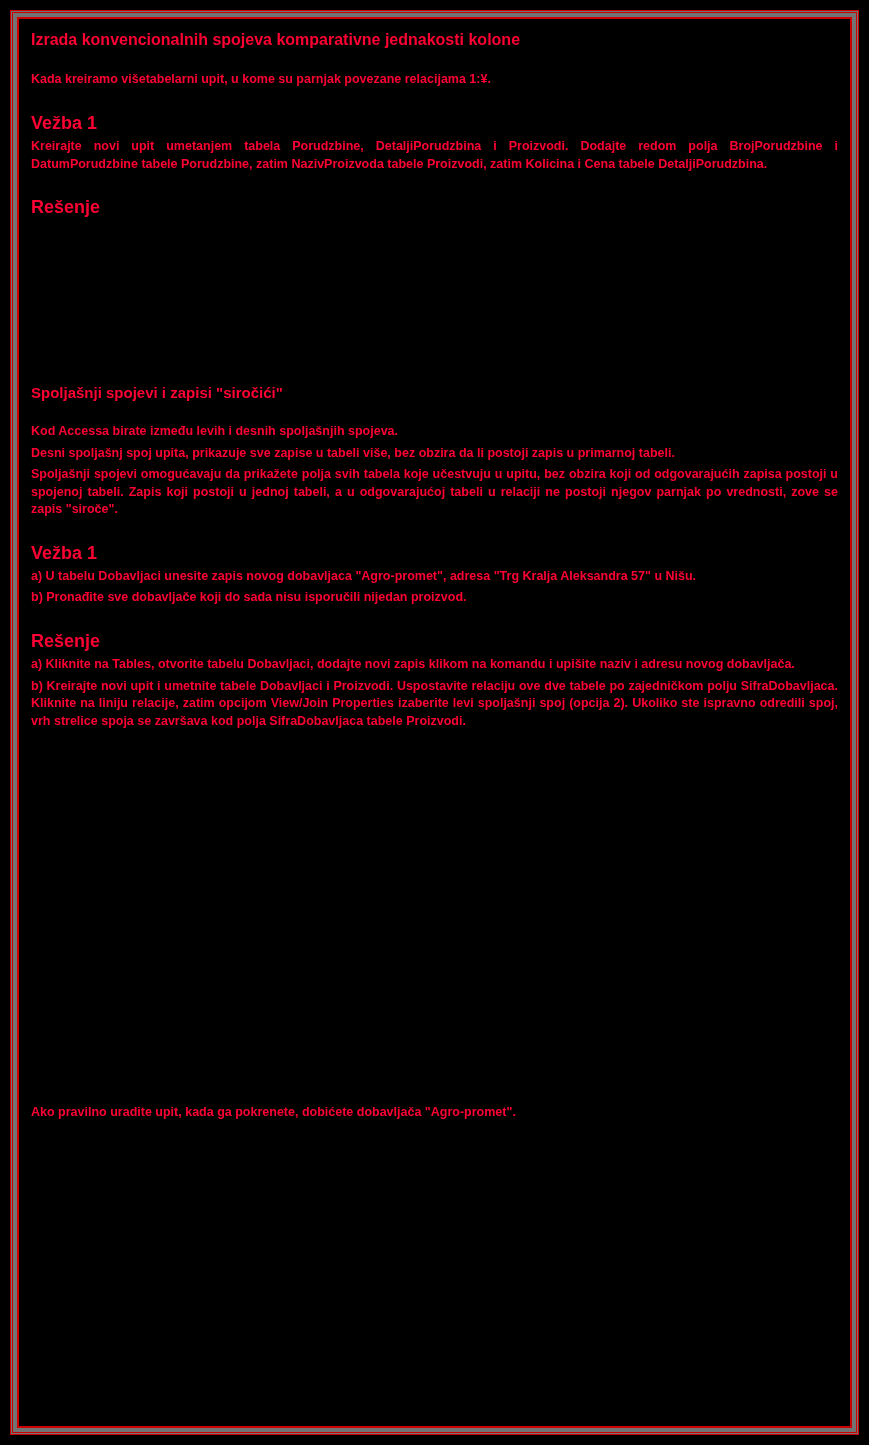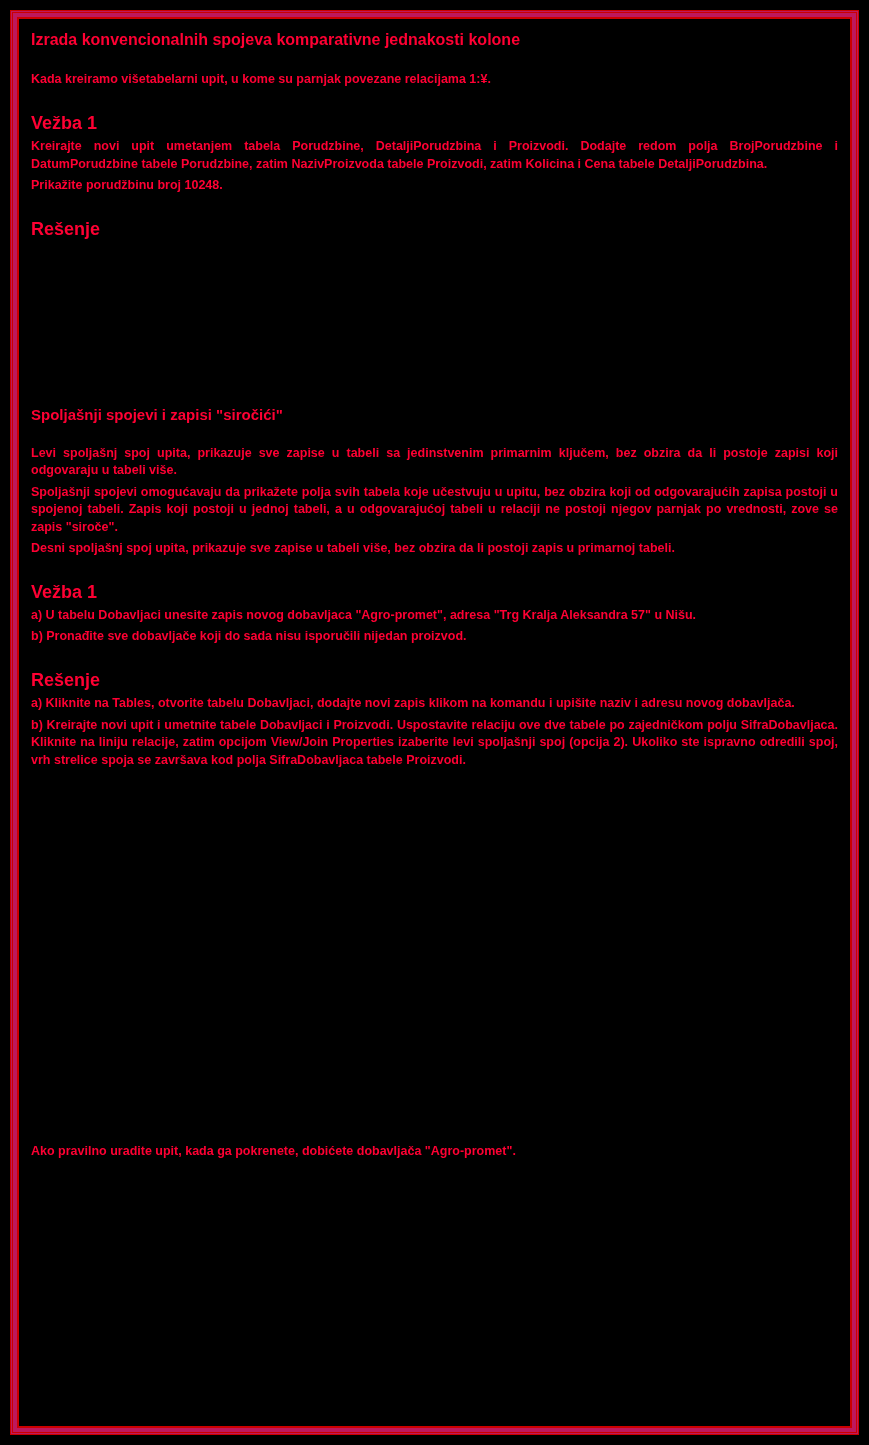--- a/index.html
+++ b/index.html
@@ -12,21 +12,21 @@
       width: 869px;
       height: 1445px;
       font-family: Verdana, Arial, sans-serif;
       overflow: hidden;
     }
     .outer-frame {
       border: 3px double #c00;
       width: 849px;
       height: 1425px;
       margin: 10px;
-      background: #be185d;
+      background: #737373;
       padding: 4px;
     }
     .inner-frame {
       border: 2px solid #c00;
       width: 100%;
       height: 100%;
       padding: 10px 12px;
       background: #000;
     }
     .content {
@@ -77,31 +77,30 @@
   <div class="inner-frame">
     <div class="content">
 
       <div class="heading-main">Izrada konvencionalnih spojeva komparativne jednakosti kolone</div>
       <div class="spacer-sm"></div>
       <div class="para">Kada kreiramo višetabelarni upit, u kome su parnjak povezane relacijama 1:¥.</div>
       <div class="spacer-sm"></div>
 
       <div class="subheading">Vežba 1</div>
       <div class="para justify">Kreirajte novi upit umetanjem tabela Porudzbine, DetaljiPorudzbina i Proizvodi. Dodajte redom polja BrojPorudzbine i DatumPorudzbine tabele Porudzbine, zatim NazivProizvoda tabele Proizvodi, zatim Kolicina i Cena tabele DetaljiPorudzbina.</div>
-      <div class="para">Prikažite porudžbinu broj 10248.</div>
       <div class="spacer-sm"></div>
       <div class="subheading">Rešenje</div>
 
       <div class="image-gap-1"></div>
 
       <div class="section-title">Spoljašnji spojevi i zapisi "siročići"</div>
       <div class="spacer-sm"></div>
-      <div class="para justify">Levi spoljašnj spoj upita, prikazuje sve zapise u tabeli sa jedinstvenim primarnim ključem, bez obzira da li postoje zapisi koji odgovaraju u tabeli više.</div>
+      <div class="para">Kod Accessa birate između levih i desnih spoljašnjih spojeva.</div>
+      <div class="para">Desni spoljašnj spoj upita, prikazuje sve zapise u tabeli više, bez obzira da li postoji zapis u primarnoj tabeli.</div>
       <div class="para justify">Spoljašnji spojevi omogućavaju da prikažete polja svih tabela koje učestvuju u upitu, bez obzira koji od odgovarajućih zapisa postoji u spojenoj tabeli.  Zapis koji postoji u jednoj tabeli, a u odgovarajućoj tabeli u relaciji ne postoji njegov parnjak po vrednosti, zove se zapis "siroče".</div>
-      <div class="para">Desni spoljašnj spoj upita, prikazuje sve zapise u tabeli više, bez obzira da li postoji zapis u primarnoj tabeli.</div>
       <div class="spacer-sm"></div>
 
       <div class="subheading">Vežba 1</div>
       <div class="para">a) U tabelu Dobavljaci unesite zapis novog dobavljaca "Agro-promet", adresa "Trg Kralja Aleksandra 57" u Nišu.</div>
       <div class="para">b) Pronađite sve dobavljače koji do sada nisu isporučili nijedan proizvod.</div>
       <div class="spacer-sm"></div>
 
       <div class="subheading">Rešenje</div>
       <div class="para justify">a) Kliknite na Tables, otvorite tabelu Dobavljaci, dodajte novi zapis klikom na komandu       i upišite naziv i adresu novog dobavljača.</div>
       <div class="para justify">b) Kreirajte novi upit i umetnite tabele Dobavljaci i Proizvodi. Uspostavite relaciju ove dve tabele po zajedničkom polju SifraDobavljaca. Kliknite na liniju relacije, zatim opcijom View/Join Properties izaberite levi spoljašnji spoj (opcija 2). Ukoliko ste ispravno odredili spoj, vrh strelice spoja se završava kod polja SifraDobavljaca tabele Proizvodi.</div>

